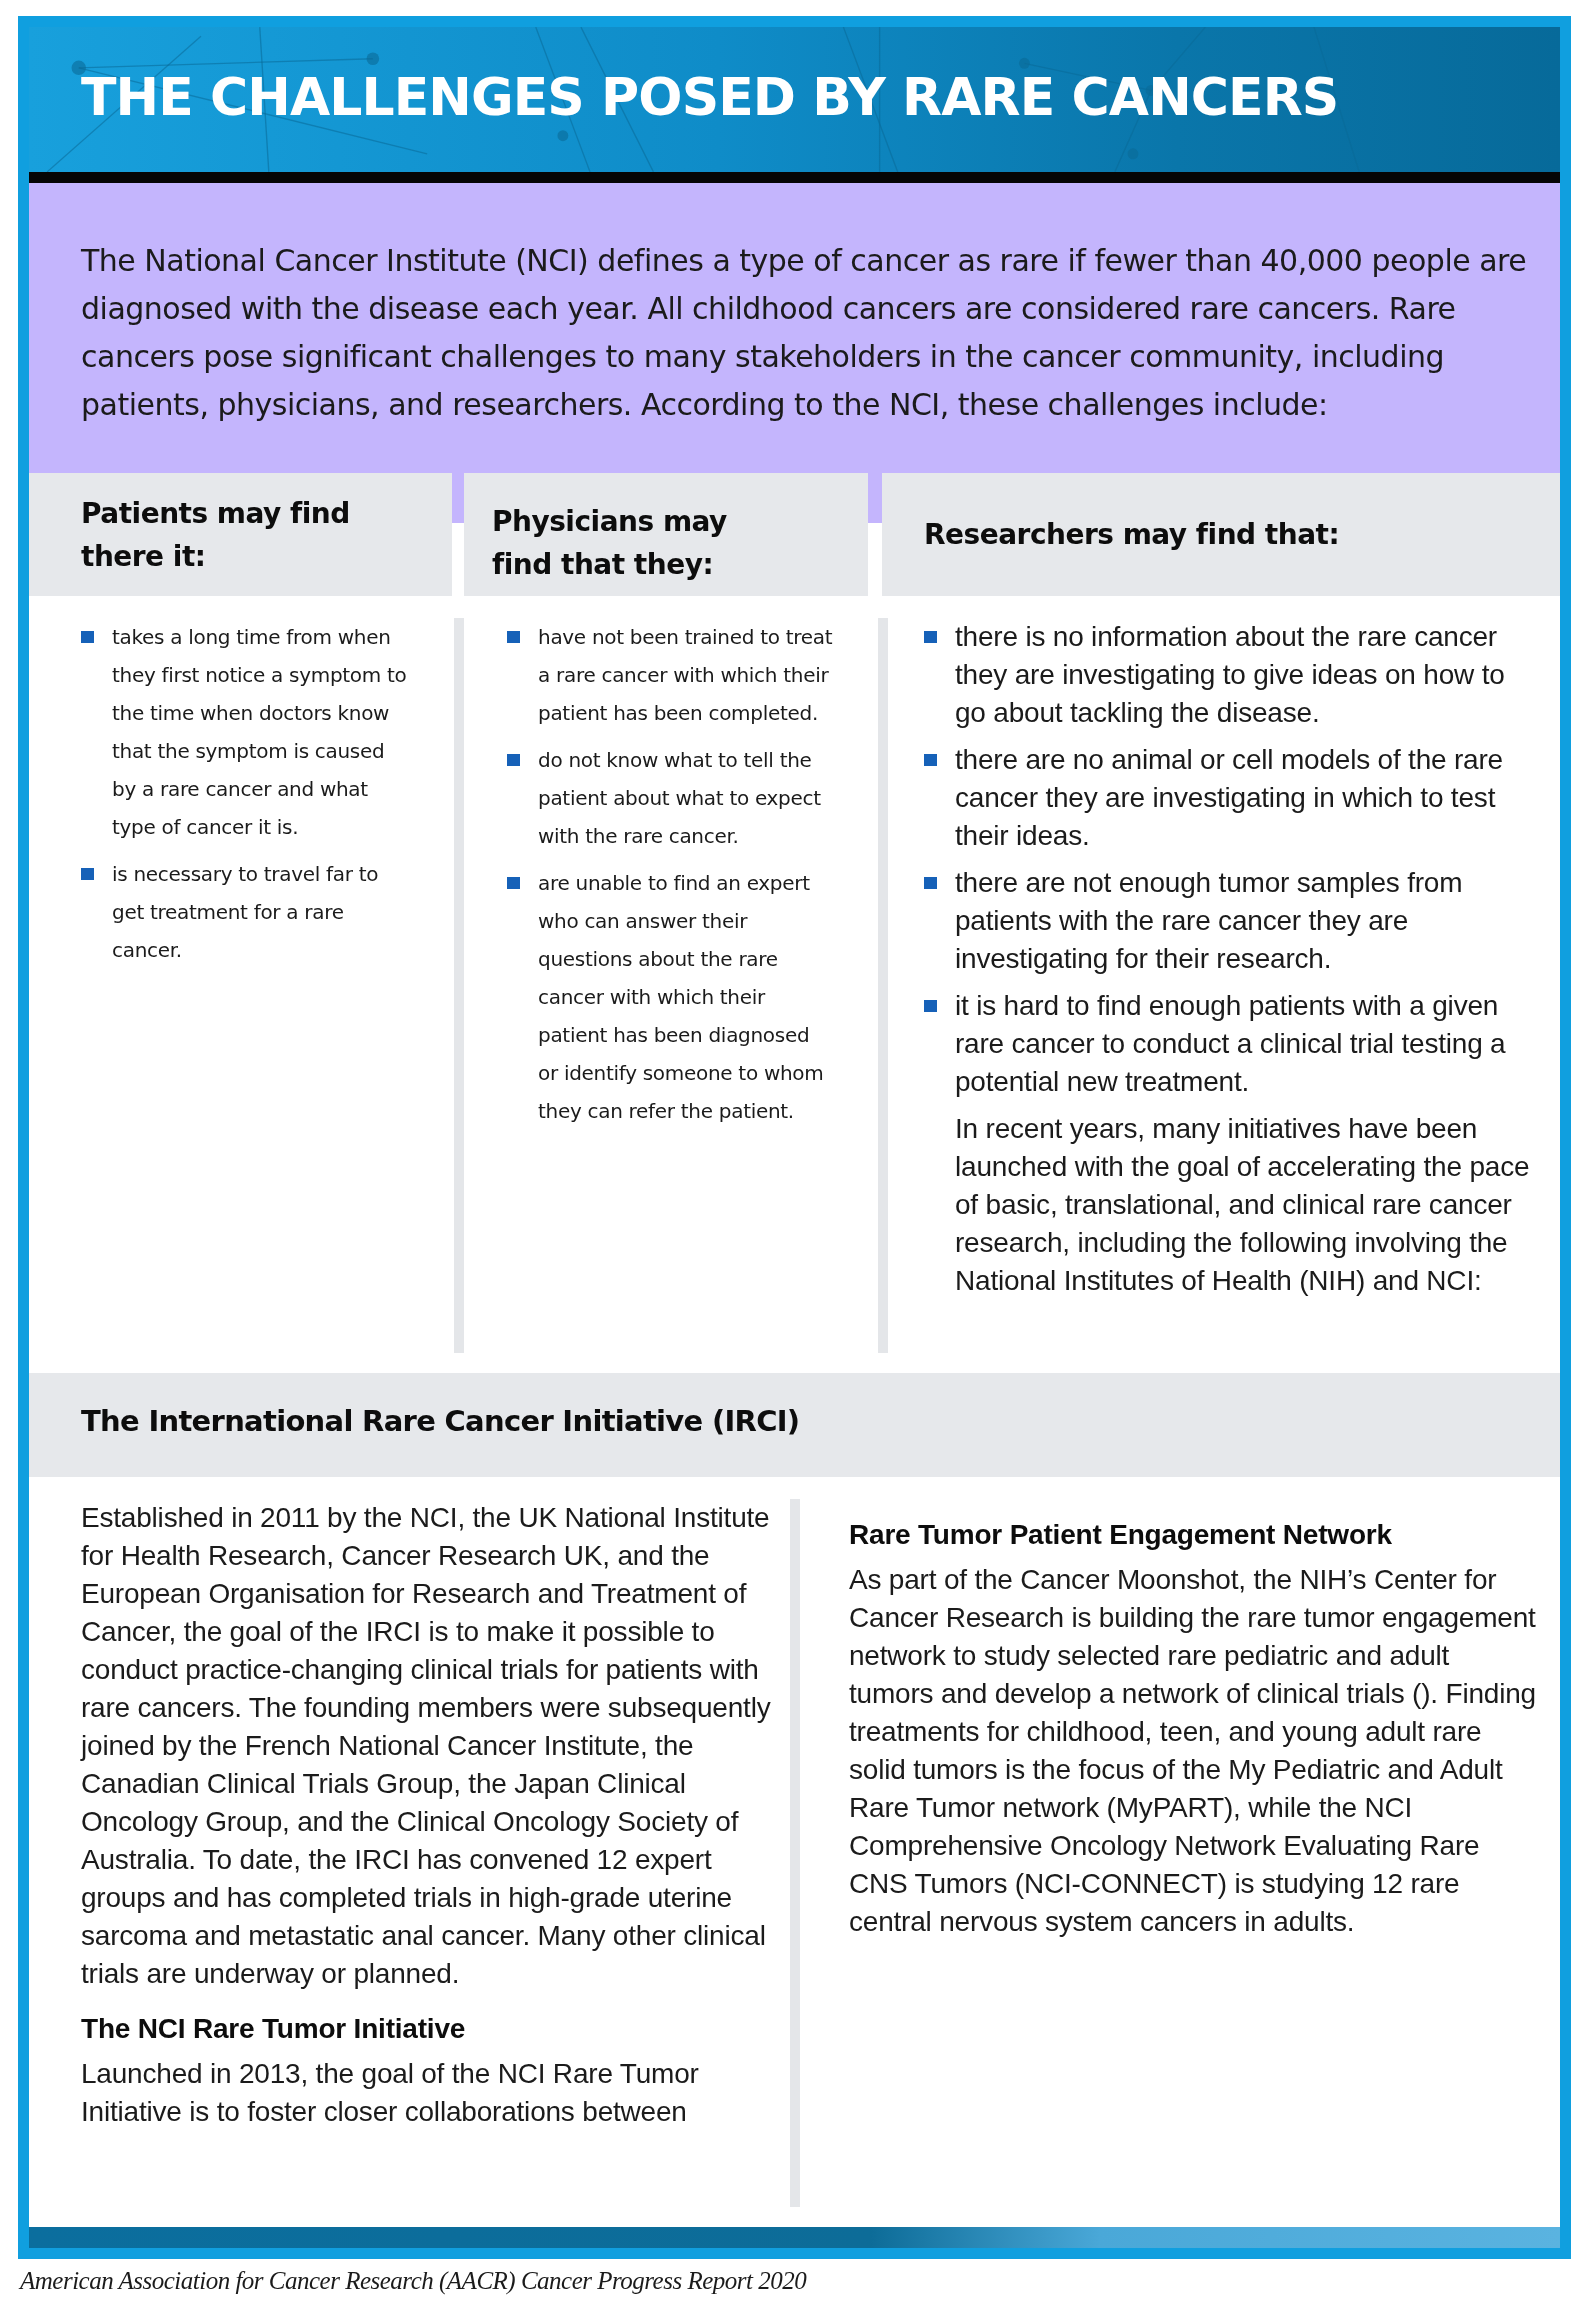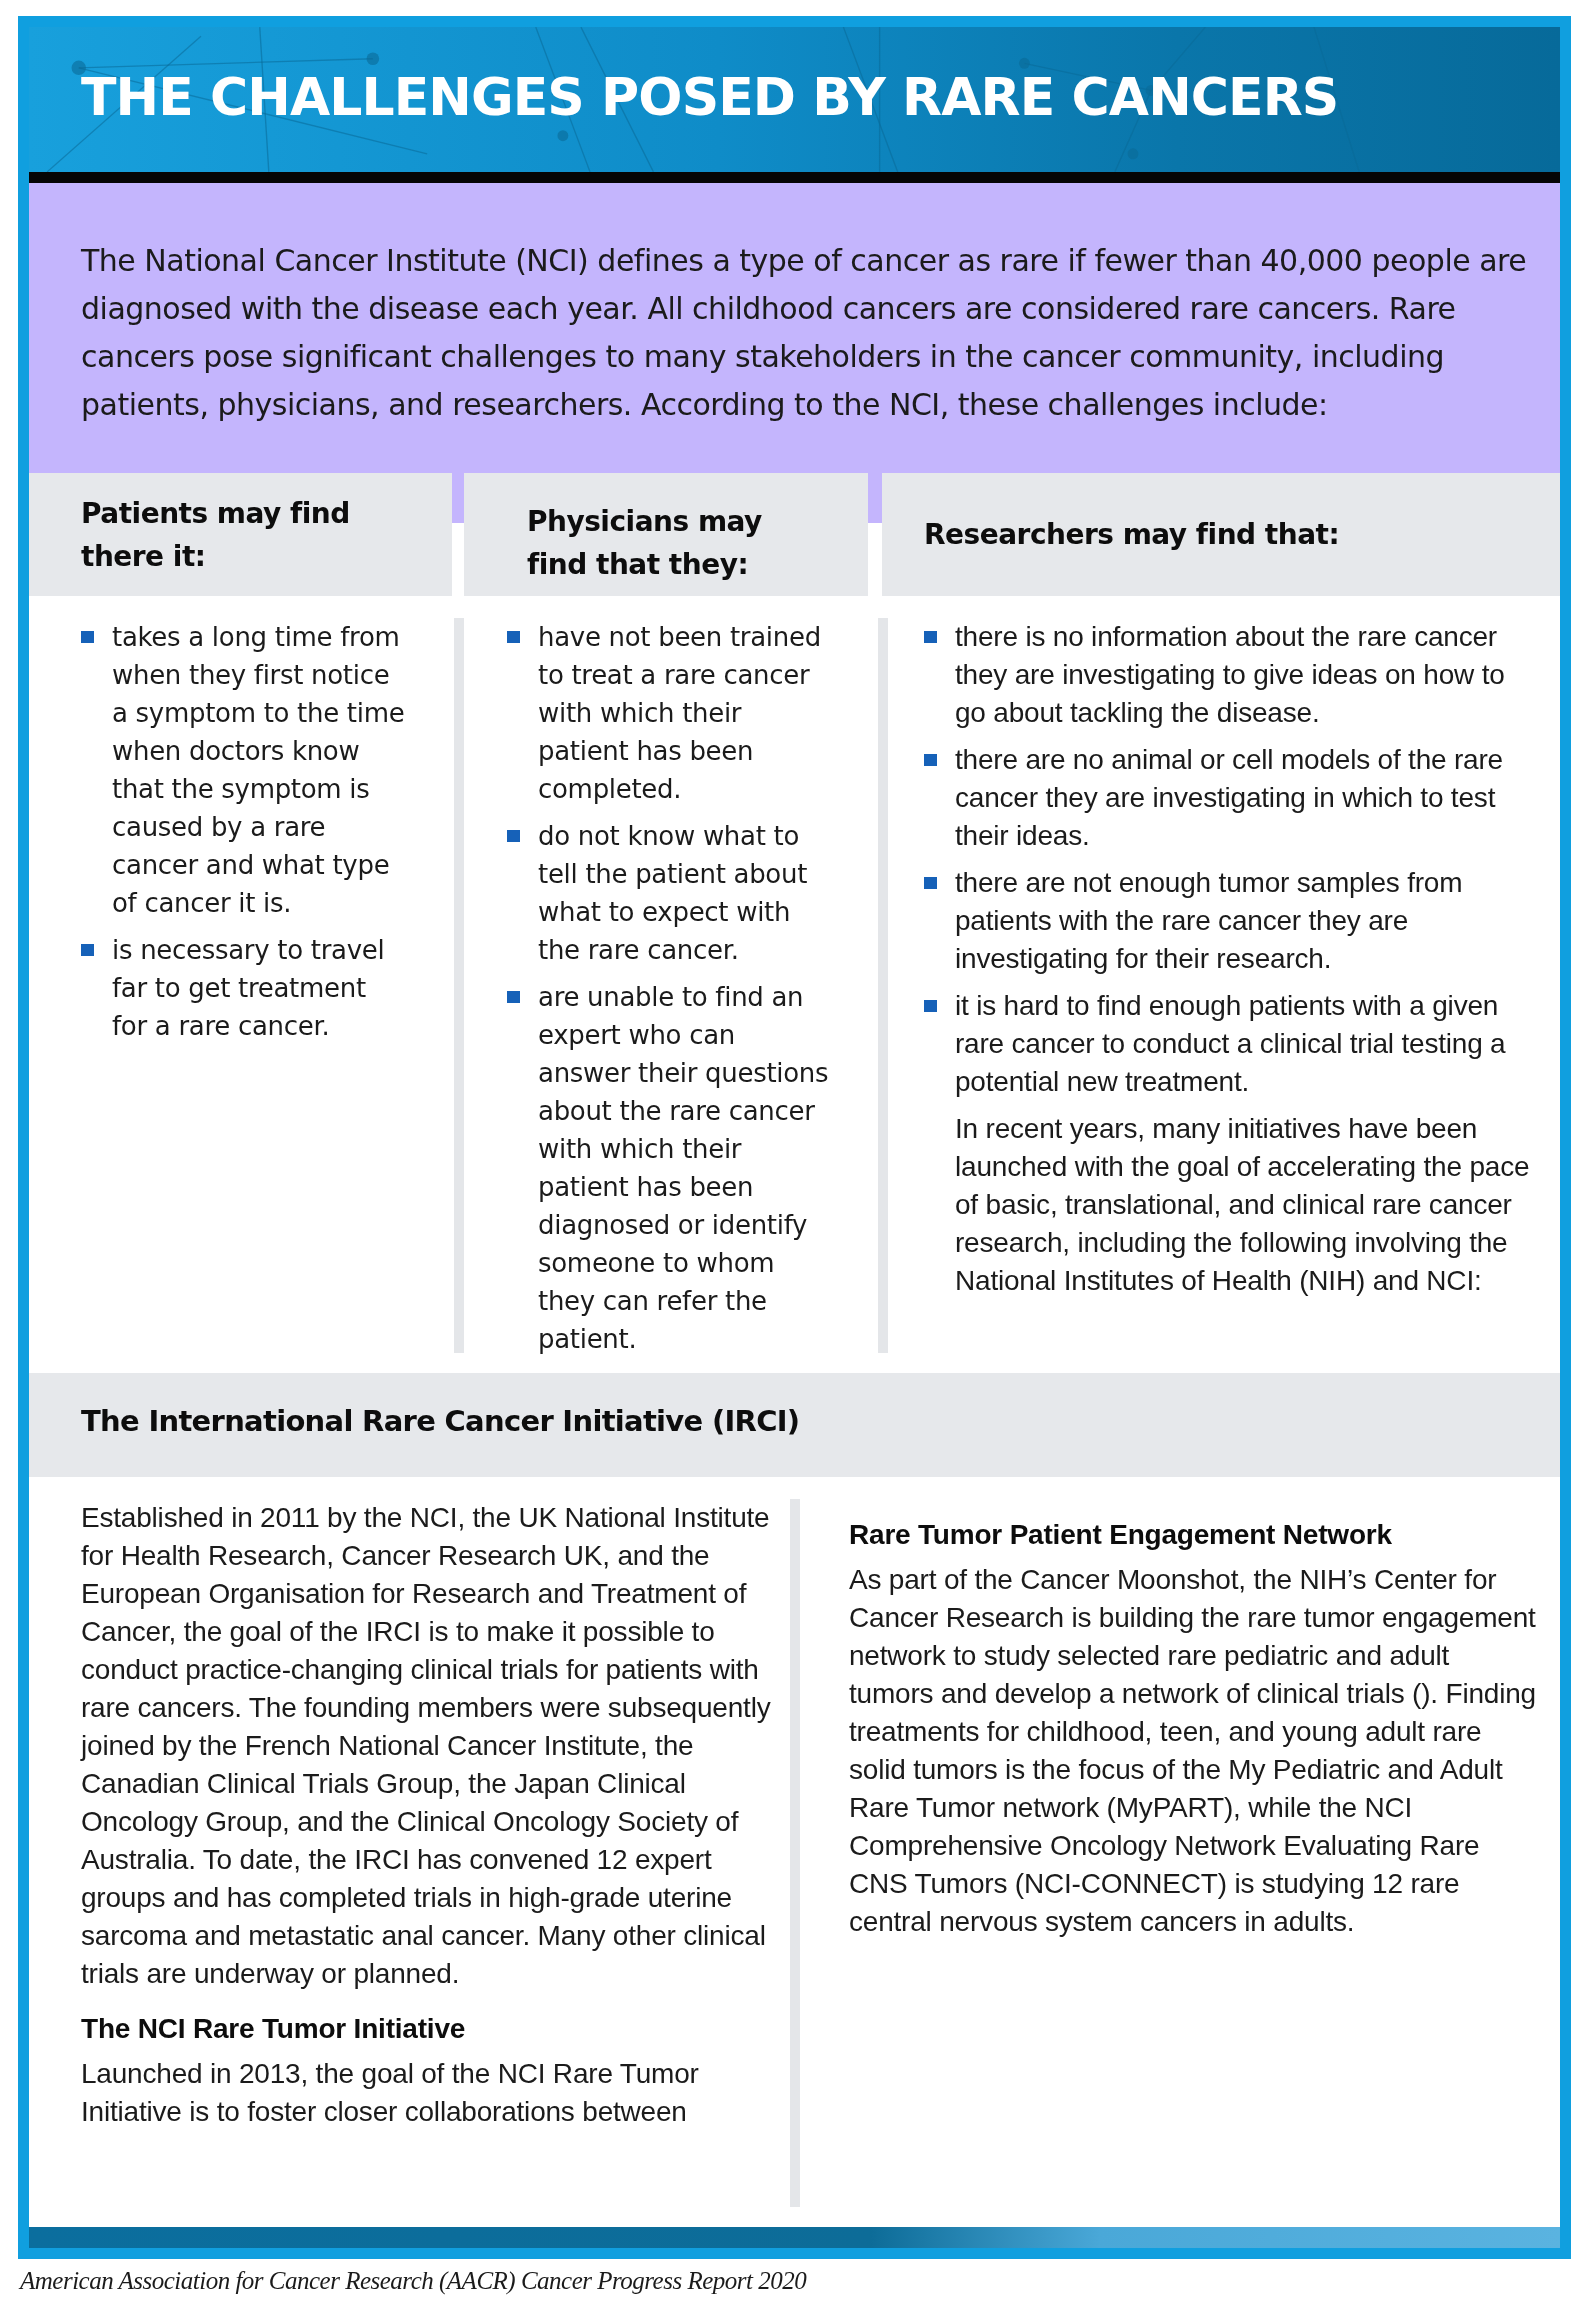--- a/index.html
+++ b/index.html
@@ -8,26 +8,26 @@
   .inner{position:absolute;left:11px;top:11px;right:11px;bottom:11px;background:#ffffff;overflow:hidden;}
   .hero{position:absolute;left:0;top:0;right:0;height:145px;background:linear-gradient(90deg,#18a0dc 0%,#0f8cc8 45%,#0a76aa 75%,#076a9a 100%);overflow:hidden;}
   .hero svg{position:absolute;left:0;top:0;}
   .title{position:absolute;left:52px;top:40px;margin:0;font-family:"DejaVu Sans",sans-serif;font-weight:bold;font-size:52px;letter-spacing:-0.9px;color:#ffffff;white-space:nowrap;}
   .blackbar{position:absolute;left:0;right:0;top:145px;height:11px;background:#050505;}
   .intro{position:absolute;left:0;right:0;top:156px;height:340px;background:#c4b5fd;}
   .intro p{position:absolute;left:52px;top:54px;width:1447px;margin:0;font-family:"DejaVu Sans",sans-serif;font-size:30px;line-height:48px;color:#1b1b1b;font-weight:normal;letter-spacing:-0.5px;}
   .colhead{position:absolute;top:446px;height:123px;background:#e6e8eb;display:flex;align-items:center;}
   .colhead h2{margin:0;font-family:"DejaVu Sans",sans-serif;font-weight:bold;font-size:28px;line-height:43px;color:#0d0d0d;letter-spacing:-0.5px;}
   .ch1{left:0;width:423px;} .ch1 h2{padding-left:52px;width:271px;}
-  .ch2{left:435px;width:404px;} .ch2 h2{padding-left:63px;width:271px;margin-top:16px;}
+  .ch2{left:435px;width:404px;} .ch2 h2{padding-left:28px;width:271px;margin-top:16px;}
   .ch3{left:853px;width:678px;} .ch3 h2{padding-left:42px;}
   .vdiv{position:absolute;width:10px;background:#e4e6e9;}
   .col{position:absolute;top:618px;}
   .col ul{list-style:none;margin:0;padding:0;}
-  .col li{position:relative;padding-left:31px;font-family:"DejaVu Sans",sans-serif;font-size:26px;line-height:38px;color:#1b1b1b;margin-bottom:9px;letter-spacing:-0.3px;}
+  .col li{position:relative;padding-left:31px;font-family:"DejaVu Sans",sans-serif;font-size:20px;line-height:38px;color:#1b1b1b;margin-bottom:9px;letter-spacing:-0.3px;}
   .col li .bullet{position:absolute;left:0;top:12.7px;width:12.7px;height:11.8px;background:#1661b8;}
   .c1{left:52px;width:326px;}
   .c2{left:478px;width:326px;}
   .c3{left:895px;width:615px;}
   .c3 li{font-family:"Liberation Sans",sans-serif;font-size:28px;letter-spacing:-0.2px;}
   .c3 p{margin:0;font-family:"Liberation Sans",sans-serif;font-size:28px;line-height:38px;color:#1b1b1b;letter-spacing:-0.2px;padding-left:31px;width:579px;}
   .ircihead{position:absolute;left:0;right:0;top:1346px;height:104px;background:#e6e8eb;}
   .ircihead h2{position:absolute;left:52px;top:31px;margin:0;font-family:"DejaVu Sans",sans-serif;font-weight:bold;font-size:29px;color:#0d0d0d;letter-spacing:-0.7px;}
   .bcol{position:absolute;top:1472px;font-family:"Liberation Sans",sans-serif;font-size:28px;line-height:38px;color:#1b1b1b;letter-spacing:-0.2px;}
   .bcol p{margin:0 0 12.7px 0;}

